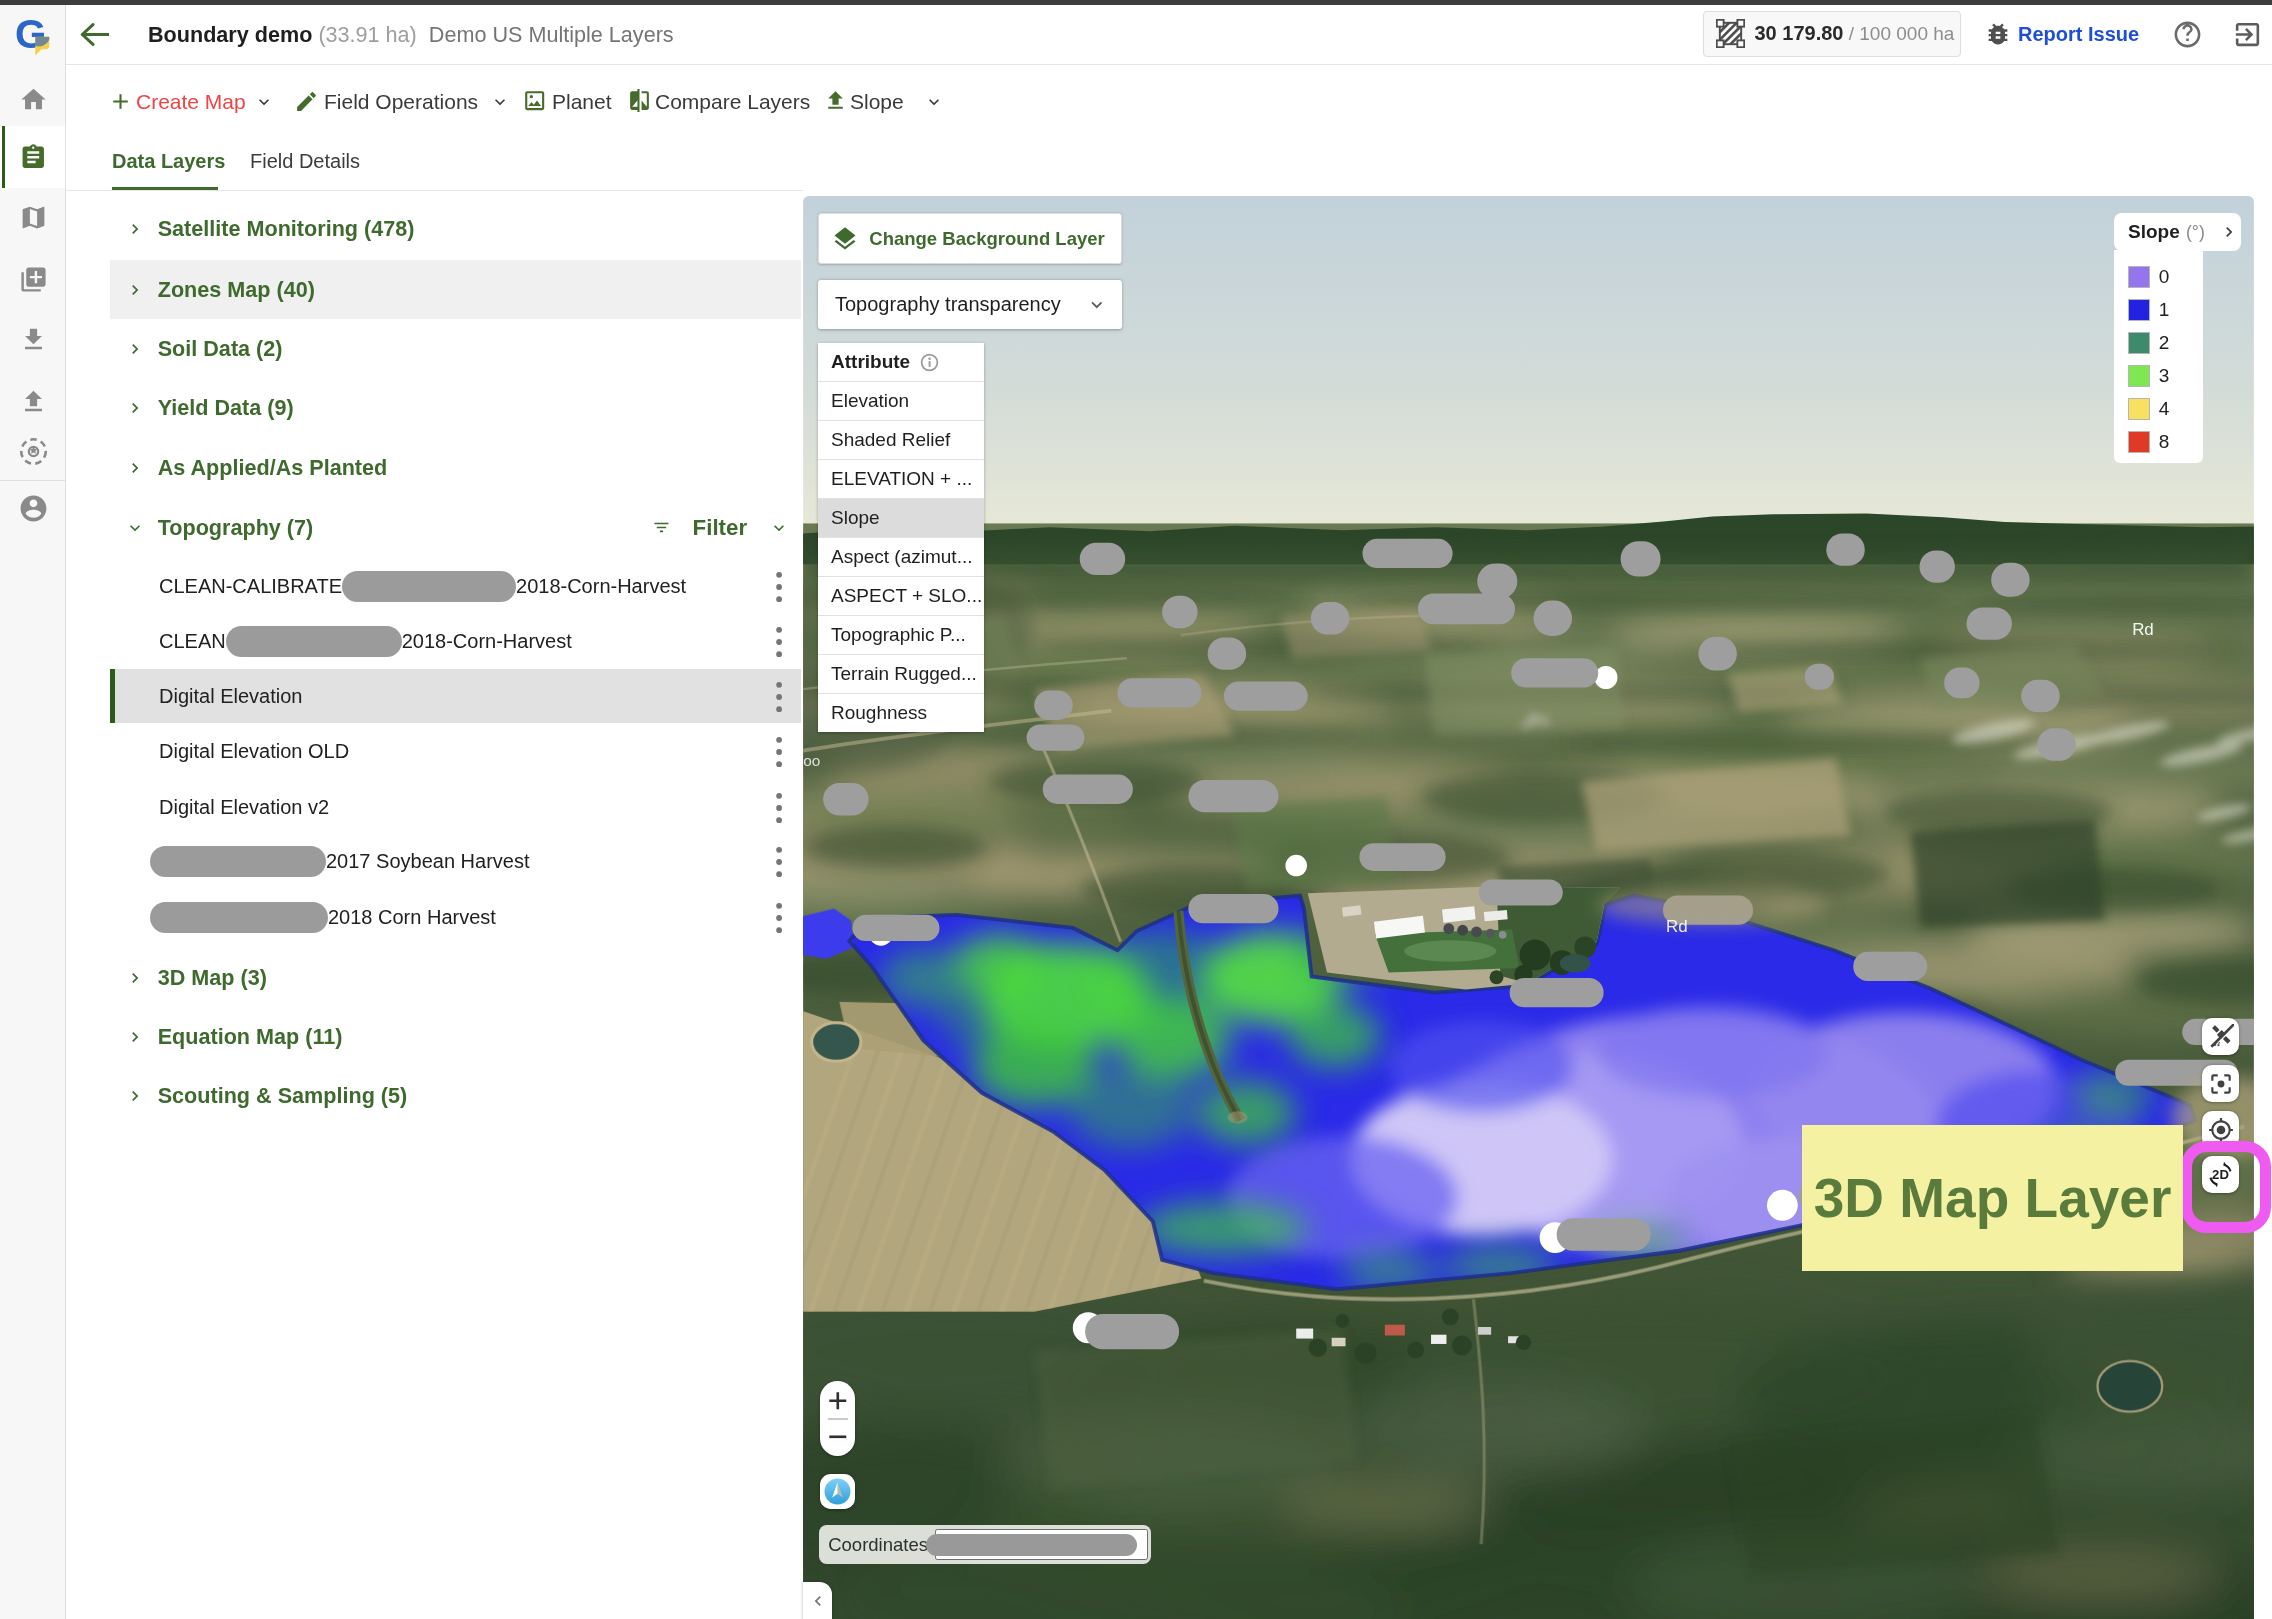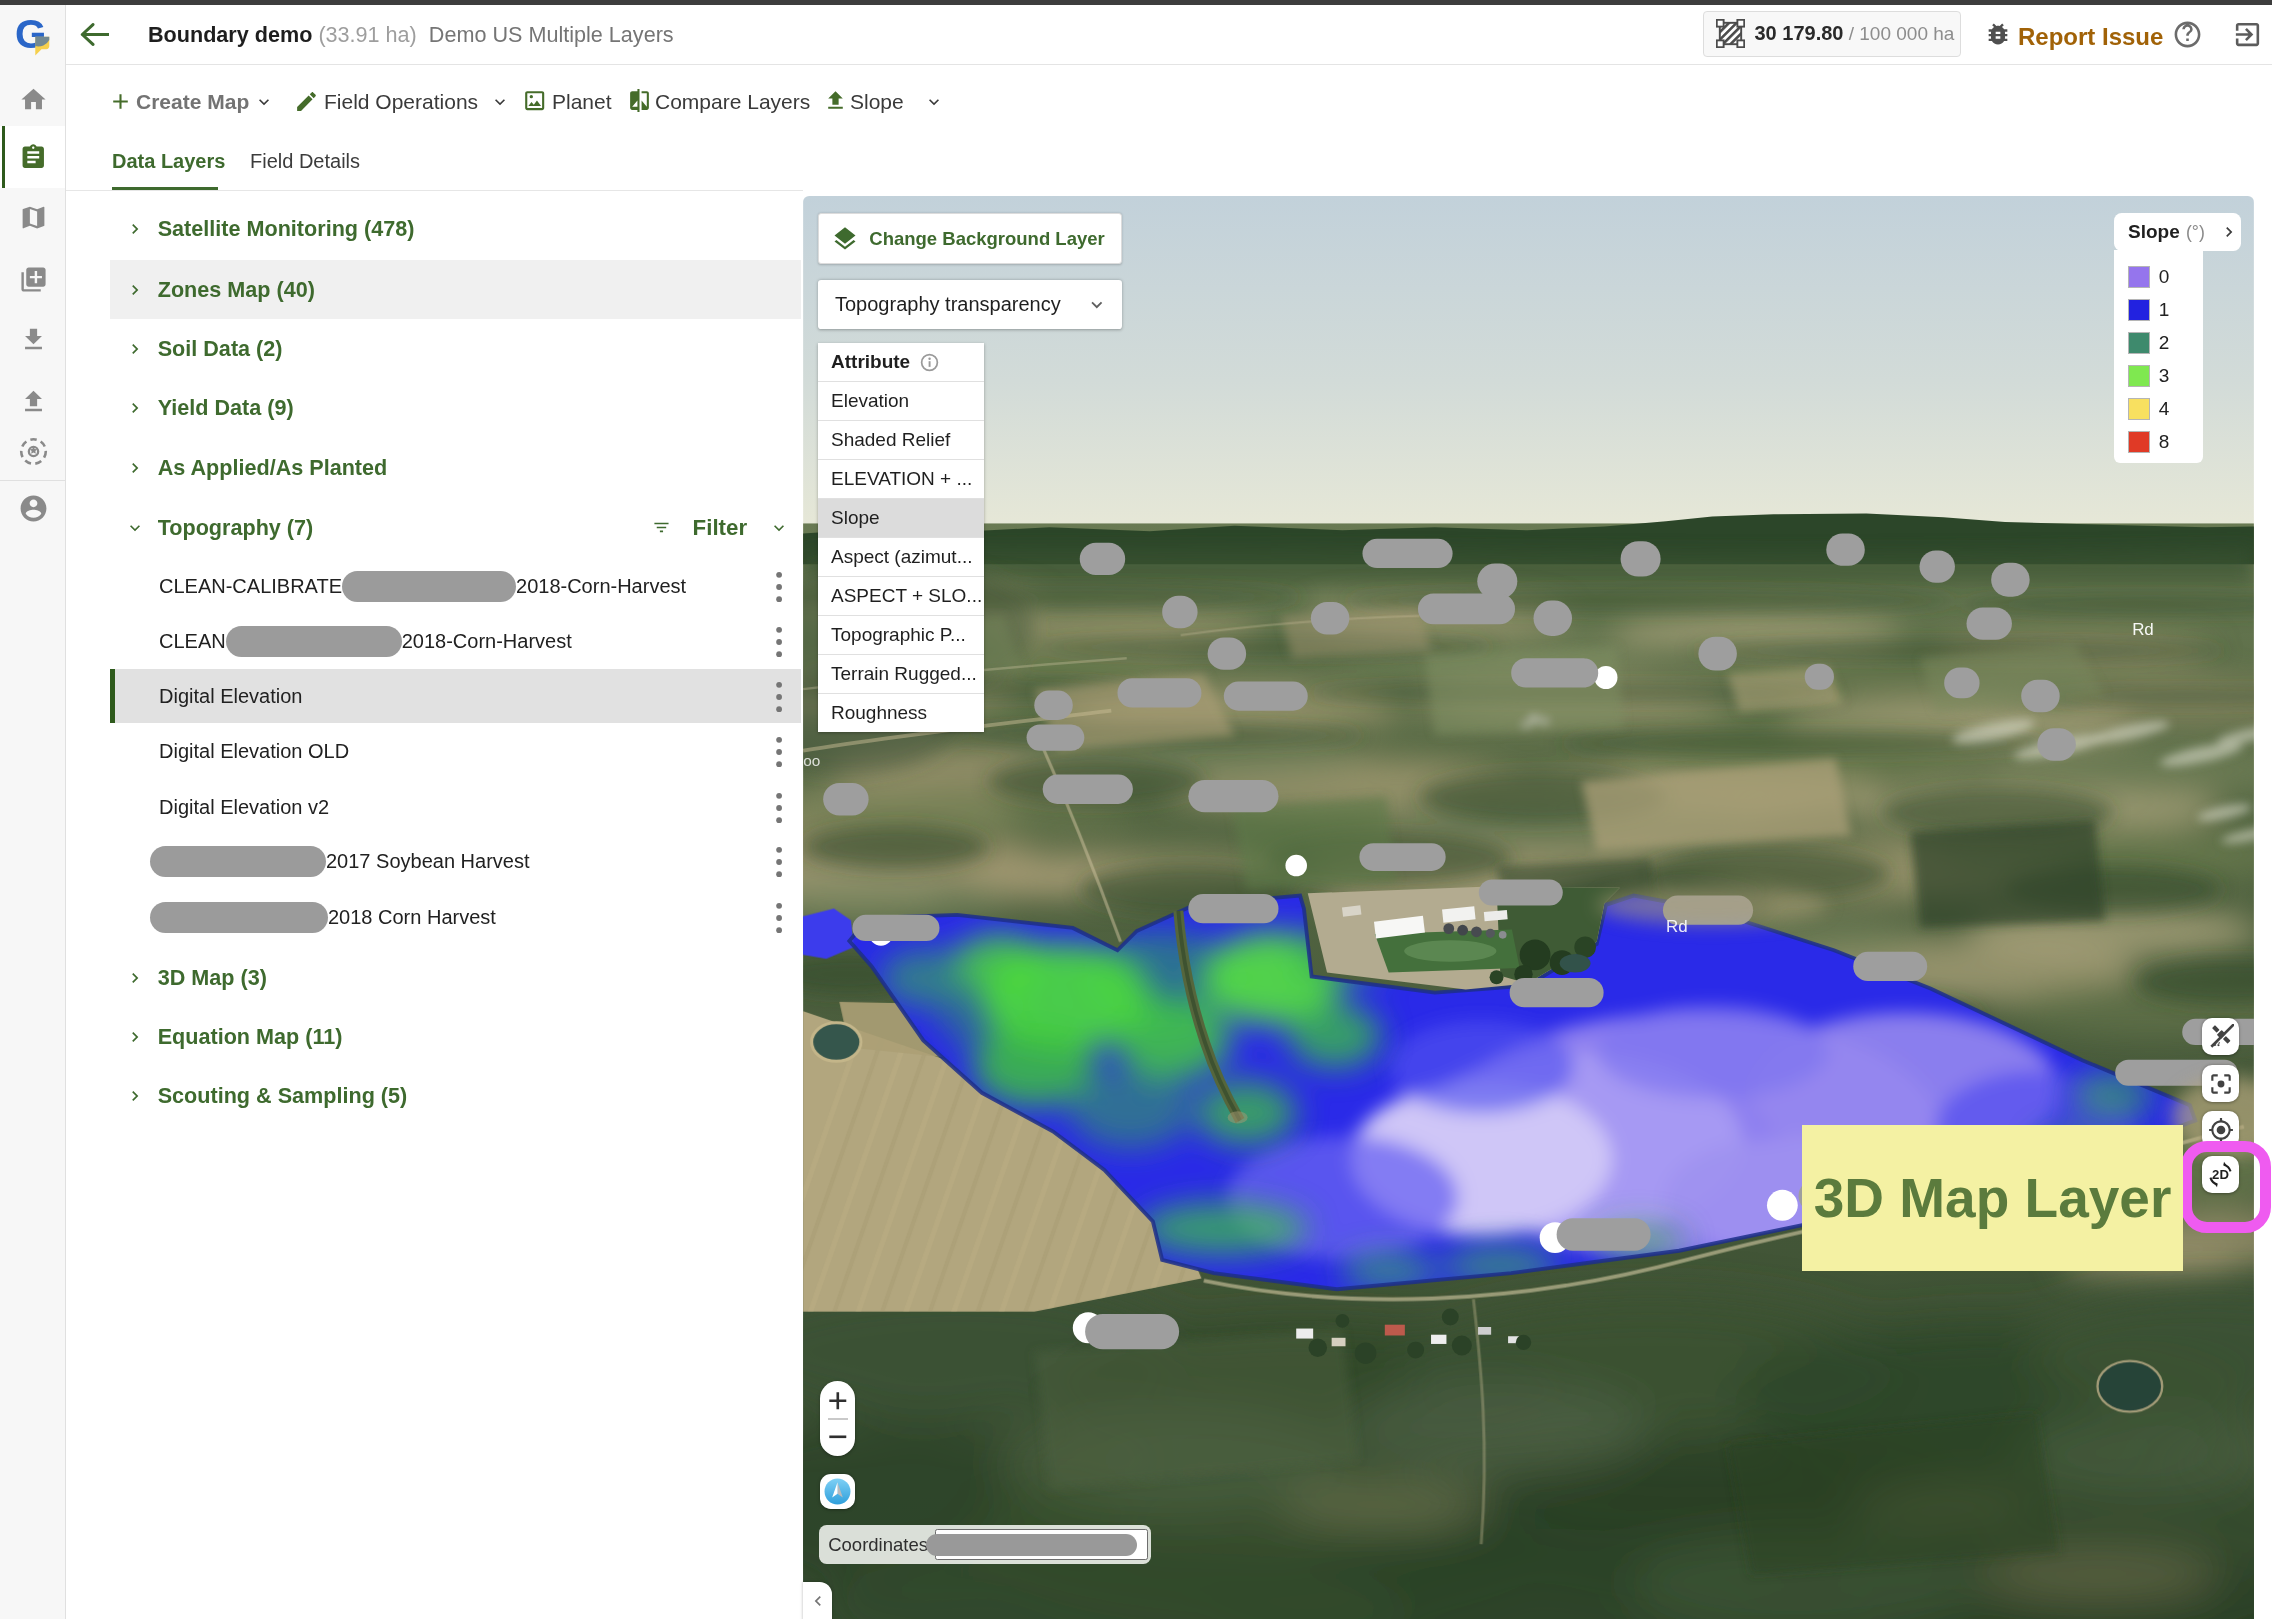--- a/index.html
+++ b/index.html
@@ -54,21 +54,21 @@
     <rect x="1" y="28" width="9" height="9" fill="#fff" stroke="#4c4c4c" stroke-width="2.5"></rect>
     <rect x="28" y="28" width="9" height="9" fill="#fff" stroke="#4c4c4c" stroke-width="2.5"></rect>
   </svg>
   <span style="font-size:20px;font-weight:700;color:#2a2a2a;white-space:nowrap">30 179.80</span>
   <span style="font-size:19px;color:#8d8d8d;white-space:nowrap">&nbsp;/ 100 000 ha</span>
 </div>
 
 <svg class="abs" style="left:1984px;top:20px" width="28" height="28" viewBox="0 0 24 24" fill="#4f4f4f">
     <path d="M20 8h-2.81c-.45-.78-1.07-1.45-1.82-1.96L17 4.41 15.59 3l-2.17 2.17C12.96 5.06 12.49 5 12 5c-.49 0-.96.06-1.41.17L8.41 3 7 4.41l1.62 1.63C7.88 6.55 7.26 7.22 6.81 8H4v2h2.09c-.05.33-.09.66-.09 1v1H4v2h2v1c0 .34.04.67.09 1H4v2h2.81c1.04 1.79 2.97 3 5.19 3s4.15-1.21 5.19-3H20v-2h-2.09c.05-.33.09-.66.09-1v-1h2v-2h-2v-1c0-.34-.04-.67-.09-1H20V8zm-6 8h-4v-2h4v2zm0-4h-4v-2h4v2z"></path>
   </svg>
-<div class="abs" style="left:2018px;top:23px;font-size:24px;font-weight:700;color:#a16207;white-space:nowrap">Report Issue</div>
+<div class="abs" style="left:2018px;top:23px;font-size:20px;font-weight:700;color:#1d4ed8;white-space:nowrap">Report Issue</div>
 <svg class="abs" style="left:2172px;top:18.5px" width="31" height="31" viewBox="0 0 24 24" fill="#6b6b6b">
     <path d="M12 2C6.48 2 2 6.48 2 12s4.48 10 10 10 10-4.48 10-10S17.52 2 12 2zm0 18c-4.41 0-8-3.59-8-8s3.59-8 8-8 8 3.59 8 8-3.59 8-8 8zm-1-3h2v-2h-2v2zm1-13c-2.21 0-4 1.79-4 4h2c0-1.1.9-2 2-2s2 .9 2 2c0 2-3 1.75-3 5h2c0-2.25 3-2.5 3-5 0-2.21-1.79-4-4-4z"></path>
   </svg>
 <svg class="abs" style="left:2232px;top:19px" width="31" height="31" viewBox="0 0 24 24" fill="#5c5c5c">
     <path d="M10.09 15.59L11.5 17l5-5-5-5-1.41 1.41L12.67 11H3v2h9.67l-2.58 2.59zM19 3H5c-1.11 0-2 .9-2 2v4h2V5h14v14H5v-4H3v4c0 1.1.89 2 2 2h14c1.1 0 2-.9 2-2V5c0-1.1-.9-2-2-2z"></path>
   </svg>
 
 <svg class="abs" style="left:18.5px;top:85px" width="29" height="29" viewBox="0 0 24 24" fill="#8a8a8a">
     <path d="M10 20v-6h4v6h5v-8h3L12 3 2 12h3v8z"></path>
   </svg>
@@ -92,21 +92,21 @@
     <path fill="#8a8a8a" d="M12 8.2l.9 1.8 2 .3-1.45 1.4.35 2-1.8-.95-1.8.95.35-2L9.1 10.3l2-.3z"></path>
     <circle cx="12" cy="12" r="3.6" fill="none" stroke="#8a8a8a" stroke-width="1.8"></circle>
   </svg>
 <svg class="abs" style="left:17.7px;top:493px" width="31" height="31" viewBox="0 0 24 24" fill="#8a8a8a">
     <path d="M12 2C6.48 2 2 6.48 2 12s4.48 10 10 10 10-4.48 10-10S17.52 2 12 2zm0 3c1.66 0 3 1.34 3 3s-1.34 3-3 3-3-1.34-3-3 1.34-3 3-3zm0 14.2c-2.5 0-4.71-1.28-6-3.22.03-1.99 4-3.08 6-3.08 1.99 0 5.97 1.09 6 3.08-1.29 1.94-3.5 3.22-6 3.22z"></path>
   </svg>
 
 <svg class="abs" style="left:108px;top:89px" width="25" height="25" viewBox="0 0 24 24" fill="#456c2a">
     <path d="M19 13h-6v6h-2v-6H5v-2h6V5h2v6h6v2z"></path>
   </svg>
-<div class="abs" style="left:136px;top:90px;font-size:21px;font-weight:700;color:#737373;white-space:nowrap">Create Map</div>
+<div class="abs" style="left:136px;top:90px;font-size:21px;font-weight:400;color:#ef4444;white-space:nowrap">Create Map</div>
 <svg class="abs" style="left:254px;top:92px" width="20" height="20" viewBox="0 0 24 24" fill="#3a3a3a">
     <path d="M7.41 8.59 12 13.17l4.59-4.58L18 10l-6 6-6-6z"></path>
   </svg>
 <svg class="abs" style="left:294px;top:89px" width="25" height="25" viewBox="0 0 24 24" fill="#456c2a">
     <path d="M3 17.25V21h3.75L17.81 9.94l-3.75-3.75L3 17.25zM20.71 7.04c.39-.39.39-1.02 0-1.41l-2.34-2.34c-.39-.39-1.02-.39-1.41 0l-1.83 1.83 3.75 3.75 1.83-1.83z"></path>
   </svg>
 <div class="abs" style="left:324px;top:90px;font-size:21px;font-weight:400;color:#3a3a3a;white-space:nowrap">Field Operations</div>
 <svg class="abs" style="left:490px;top:92px" width="20" height="20" viewBox="0 0 24 24" fill="#3a3a3a">
     <path d="M7.41 8.59 12 13.17l4.59-4.58L18 10l-6 6-6-6z"></path>
   </svg>

